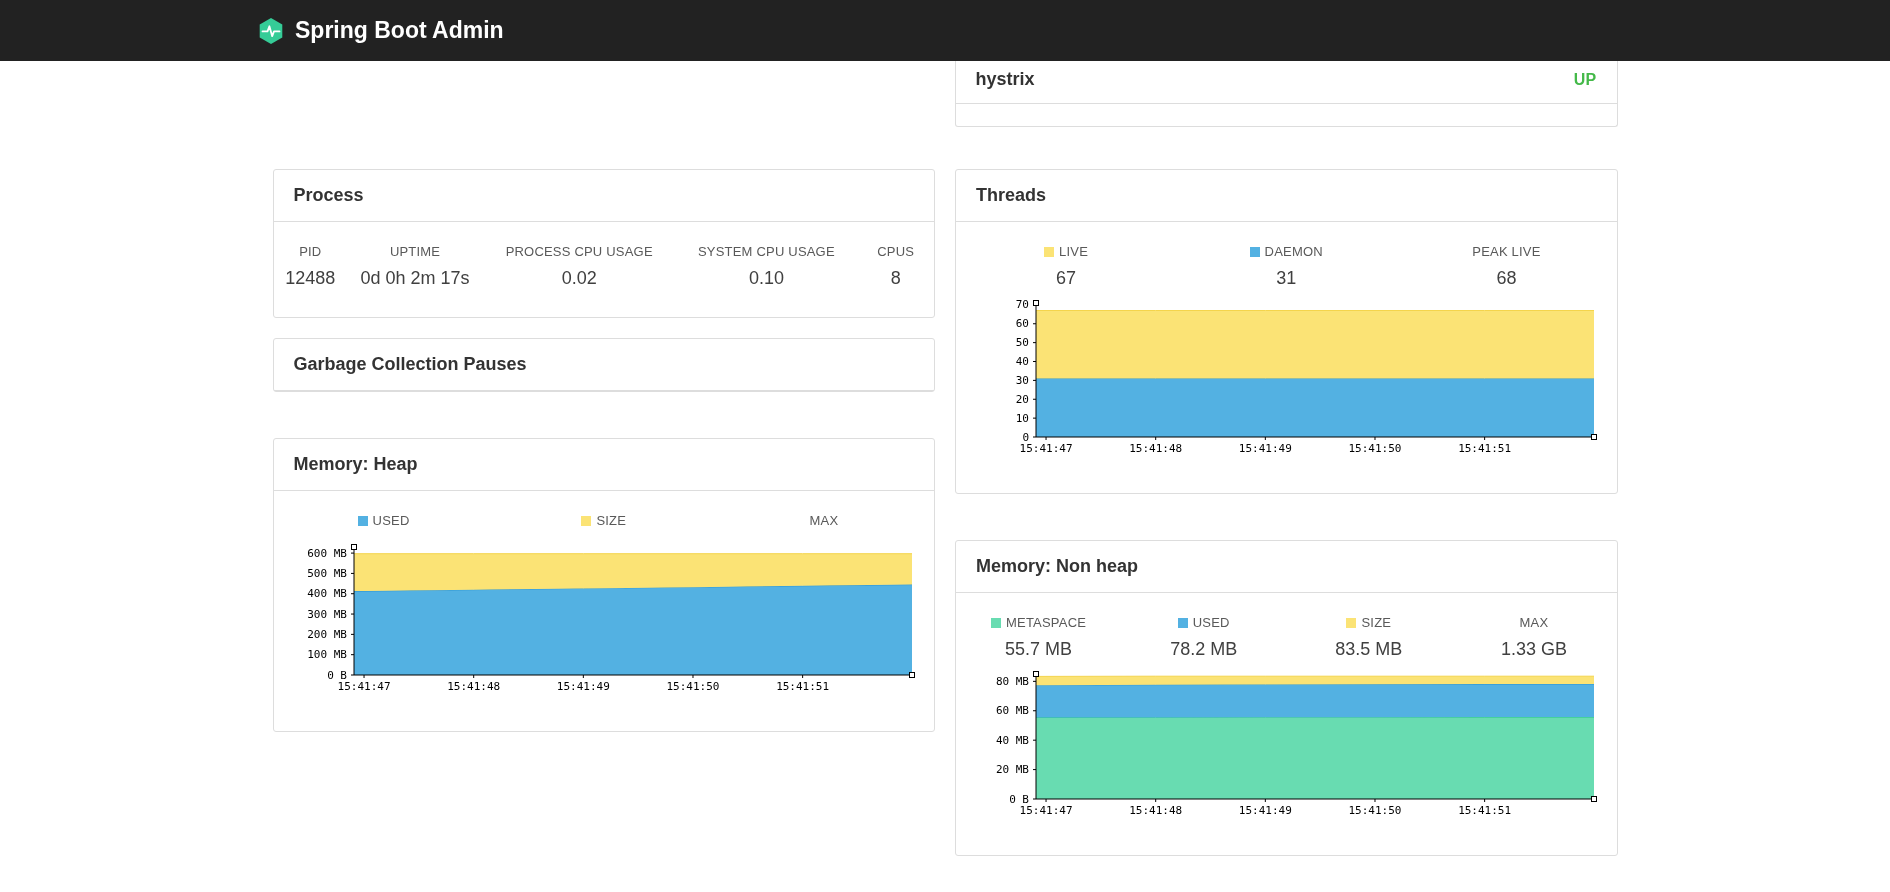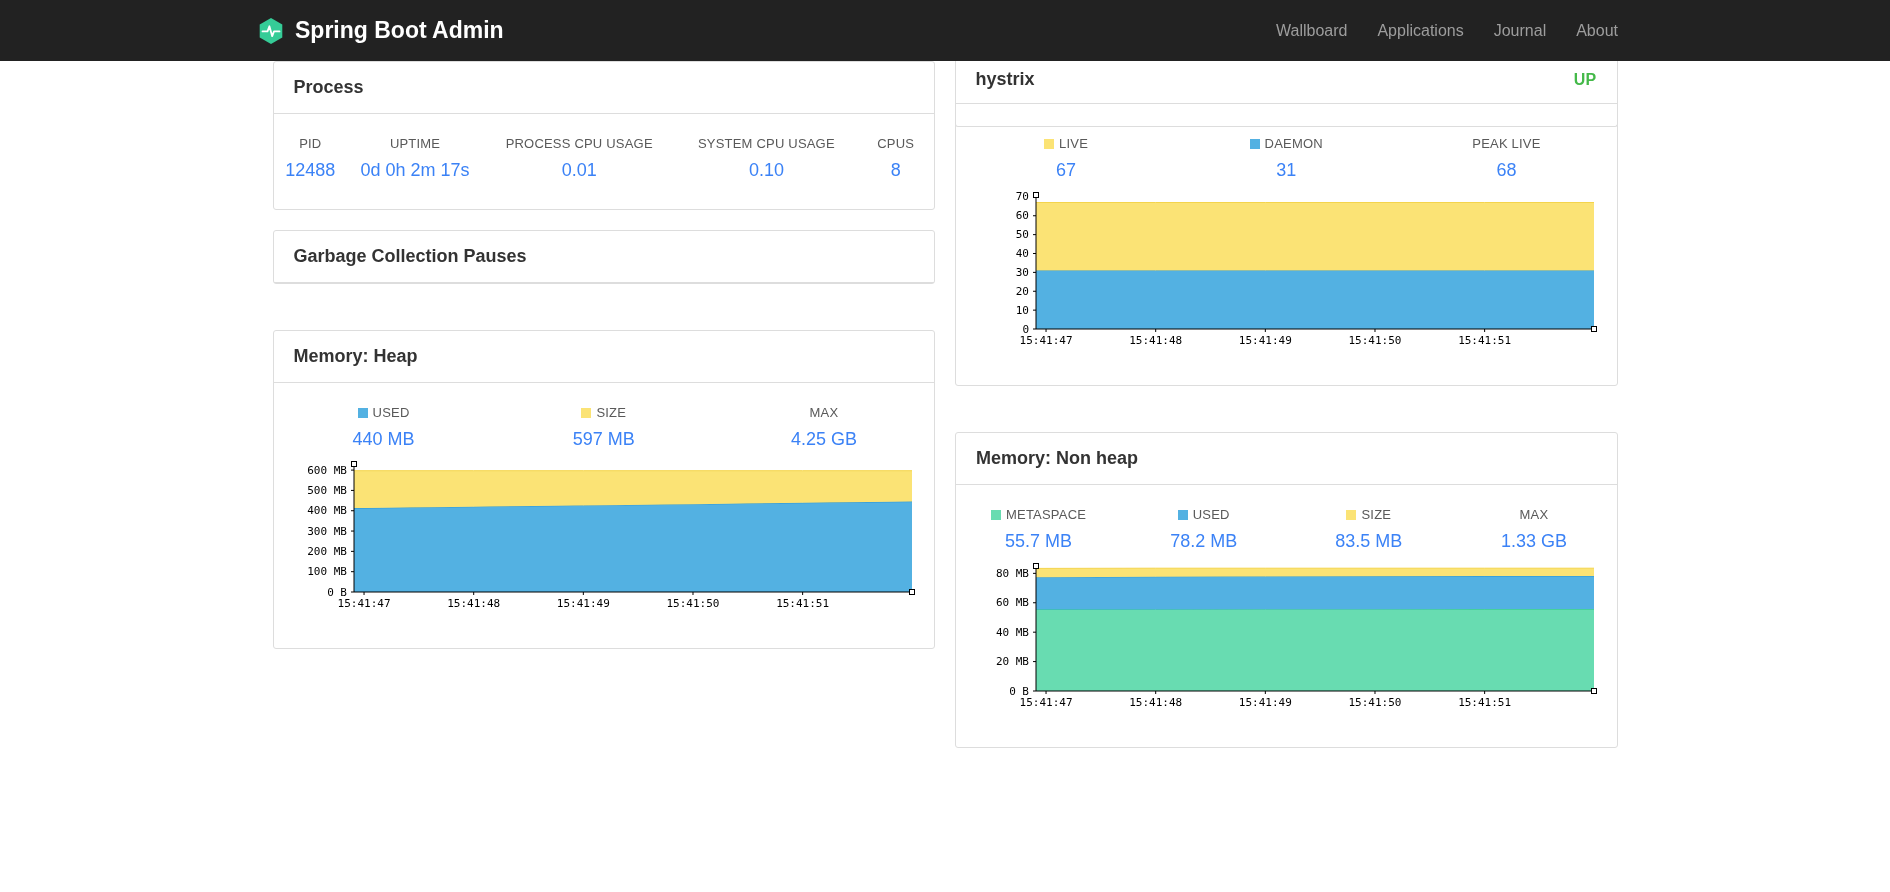--- a/index.html
+++ b/index.html
@@ -19,60 +19,54 @@
               cursor:pointer; text-decoration:none; }
   
   .content { width:1345px; margin:0 auto; position:relative; }
   .health-fragment { position:absolute; top:0; right:0; width:663px; background:#fff;
                      border:1px solid #ddd; border-top:none; border-radius:0 0 3px 3px; }
   .health-row { display:flex; justify-content:space-between; align-items:center;
                 padding:8px 20px 13px; border-bottom:1px solid #ddd; cursor:pointer; }
   .health-name { font-size:18px; font-weight:600; color:#333; }
   .health-status { font-size:16px; font-weight:bold; letter-spacing:.3px; }
   .health-pad { height:22px; }
-  .grid { display:flex; gap:20px; }
+  .grid { display:flex; gap:20px; padding-top:108px; }
   .col { flex:1 1 0; min-width:0; }
   
   .panel { border:1px solid #ddd; border-radius:3px; background:#fff; }
   .mb20 { margin-bottom:20px; }
   .mb46 { margin-bottom:46px; }
   .panel-heading { padding:15px 20px; border-bottom:1px solid #ddd;
                    font-size:18px; font-weight:bold; color:#333; line-height:21px; }
   table.stats { width:100%; border-collapse:collapse; margin:22px 0 24px; }
   table.stats.tight { margin-bottom:2px; }
   table.stats.fixed { table-layout:fixed; }
   .stats th { font-size:13px; font-weight:normal; color:#595959; text-align:center;
               padding:0 18px 9px; white-space:nowrap; letter-spacing:.2px; }
-  .stats td { font-size:18px; color:#3b82f6; text-align:center; padding:0 10px 4px; }
+  .stats td { font-size:18px; color:#404040; text-align:center; padding:0 10px 4px; }
   .swatch { display:inline-block; width:10px; height:10px; margin-right:5px;
             vertical-align:-1px; }
   
   .chart { padding:0 0 26px 18px; }
   .tick { font-family:"DejaVu Sans Mono","Liberation Mono",monospace; font-size:11px; fill:#000; }
 </style>
 </head>
 <body>
 
 <nav class="navbar">
   <div class="nav-inner">
     <a class="brand">
       <span class="brand-logo">
         <svg width="28" height="28" viewBox="0 0 28 28">
           <polygon points="14,1 25.3,7.5 25.3,20.5 14,27 2.7,20.5 2.7,7.5" fill="#35cc97"></polygon>
           <polyline points="5.5,14.4 10.5,14.4 12.4,9.3 15.2,19.2 17,14.4 22.5,14.4" fill="none" stroke="#ffffff" stroke-width="1.8" stroke-linecap="round" stroke-linejoin="round"></polyline>
         </svg>
       </span>
       <span>Spring Boot Admin</span>
     </a>
-    <div class="nav-links">
-      <a class="nav-link">Wallboard</a>
-      <a class="nav-link">Applications</a>
-      <a class="nav-link">Journal</a>
-      <a class="nav-link">About</a>
-    </div>
   </div>
 </nav>
 
 <div class="content">
 
   <div class="health-fragment">
     <div class="health-row">
       <span class="health-name">hystrix</span>
       <span class="health-status" style="color: rgb(68, 185, 73);">UP</span>
     </div>
@@ -90,21 +84,21 @@
             <tr>
               <th>PID</th>
               <th>UPTIME</th>
               <th>PROCESS CPU USAGE</th>
               <th>SYSTEM CPU USAGE</th>
               <th>CPUS</th>
             </tr>
             <tr>
               <td>12488</td>
               <td>0d 0h 2m 17s</td>
-              <td>0.01</td>
+              <td>0.02</td>
               <td>0.10</td>
               <td>8</td>
             </tr>
           </tbody>
         </table>
       </div>
 
       <div class="panel mb46">
         <div class="panel-heading">Garbage Collection Pauses</div>
       </div>
@@ -116,25 +110,20 @@
             <tr>
               <th>
                 <span class="swatch" style="background: rgb(83, 177, 226);"></span><span>USED</span>
               </th>
               <th>
                 <span class="swatch" style="background: rgb(251, 227, 117);"></span><span>SIZE</span>
               </th>
               <th>
                 <span>MAX</span>
               </th>
-            </tr>
-            <tr>
-              <td>440 MB</td>
-              <td>597 MB</td>
-              <td>4.25 GB</td>
             </tr>
           </tbody>
         </table>
         <div class="chart"><svg width="634" height="162">
               <g transform="translate(62,8)">
                 <path d="M0.0,44.1L10.0,44.1L119.7,42.7L229.3,41.4L339.0,40.2L448.6,38.8L558.0,37.6L558.0,128.0L448.6,128.0L339.0,128.0L229.3,128.0L119.7,128.0L10.0,128.0L0.0,128.0Z" fill="#53b1e2" stroke="none"></path>
                 <path d="M0.0,44.1L10.0,44.1L119.7,42.7L229.3,41.4L339.0,40.2L448.6,38.8L558.0,37.6" fill="none" stroke="#2b96d3" stroke-width="1"></path>
                 <path d="M0.0,6.7L10.0,6.7L119.7,6.7L229.3,6.7L339.0,6.7L448.6,6.7L558.0,6.7L558.0,37.6L448.6,38.8L339.0,40.2L229.3,41.4L119.7,42.7L10.0,44.1L0.0,44.1Z" fill="#fbe375" stroke="none"></path>
                 <path d="M0.0,6.7L10.0,6.7L119.7,6.7L229.3,6.7L339.0,6.7L448.6,6.7L558.0,6.7" fill="none" stroke="#f4d44c" stroke-width="1"></path>
                 <path d="M0,0L0,128L558,128" fill="none" stroke="#000" stroke-width="1"></path>

